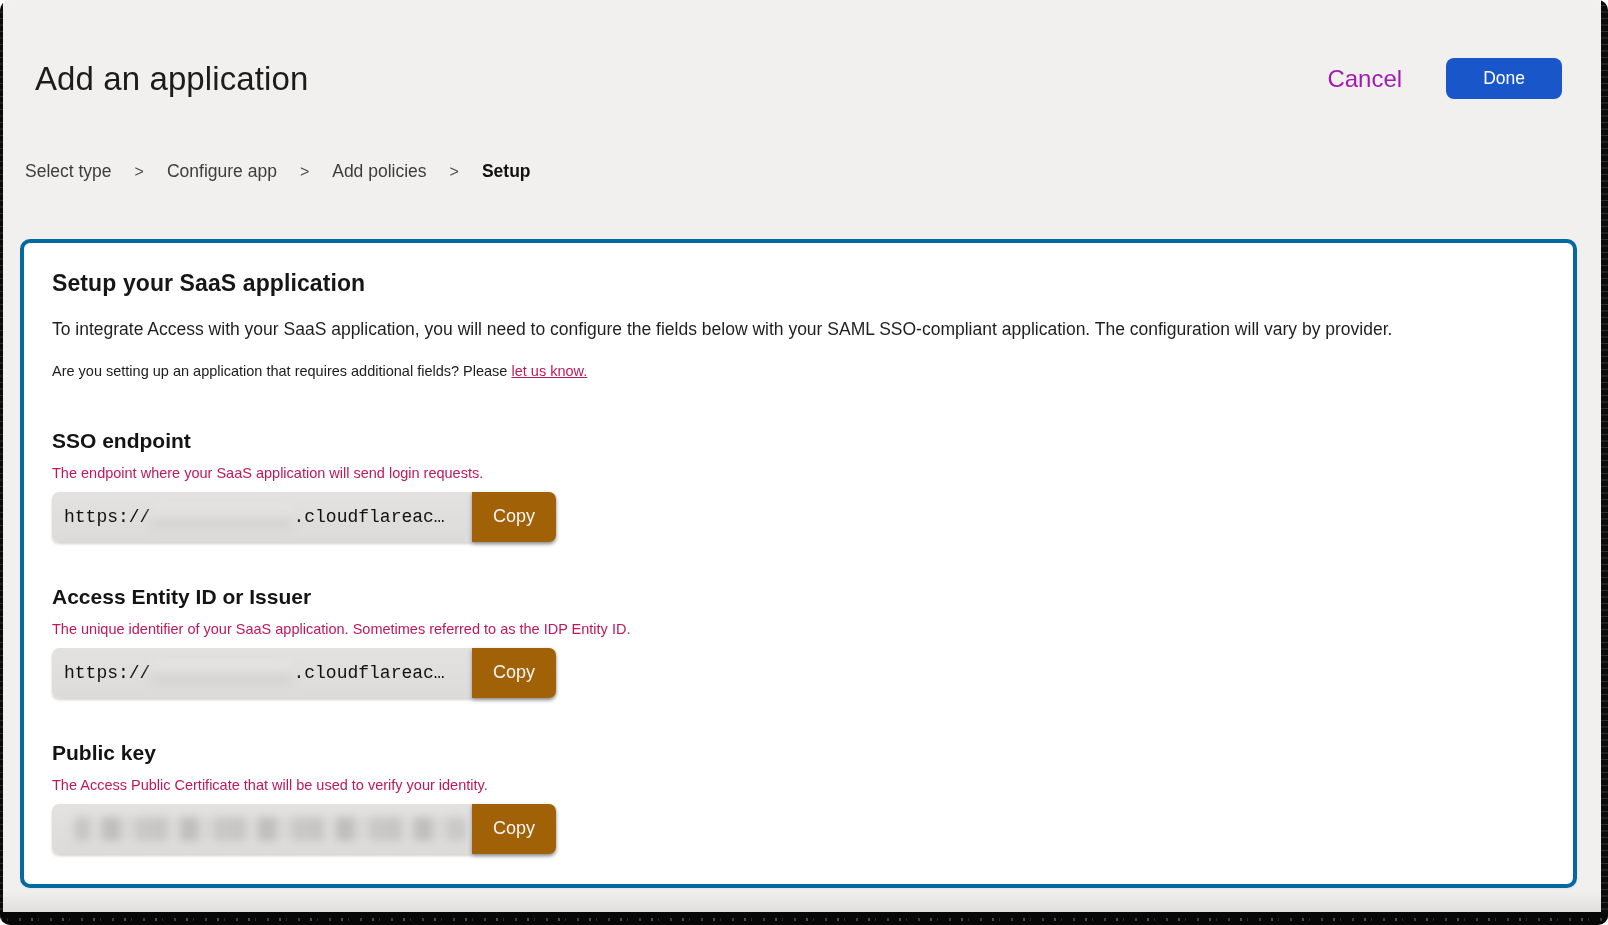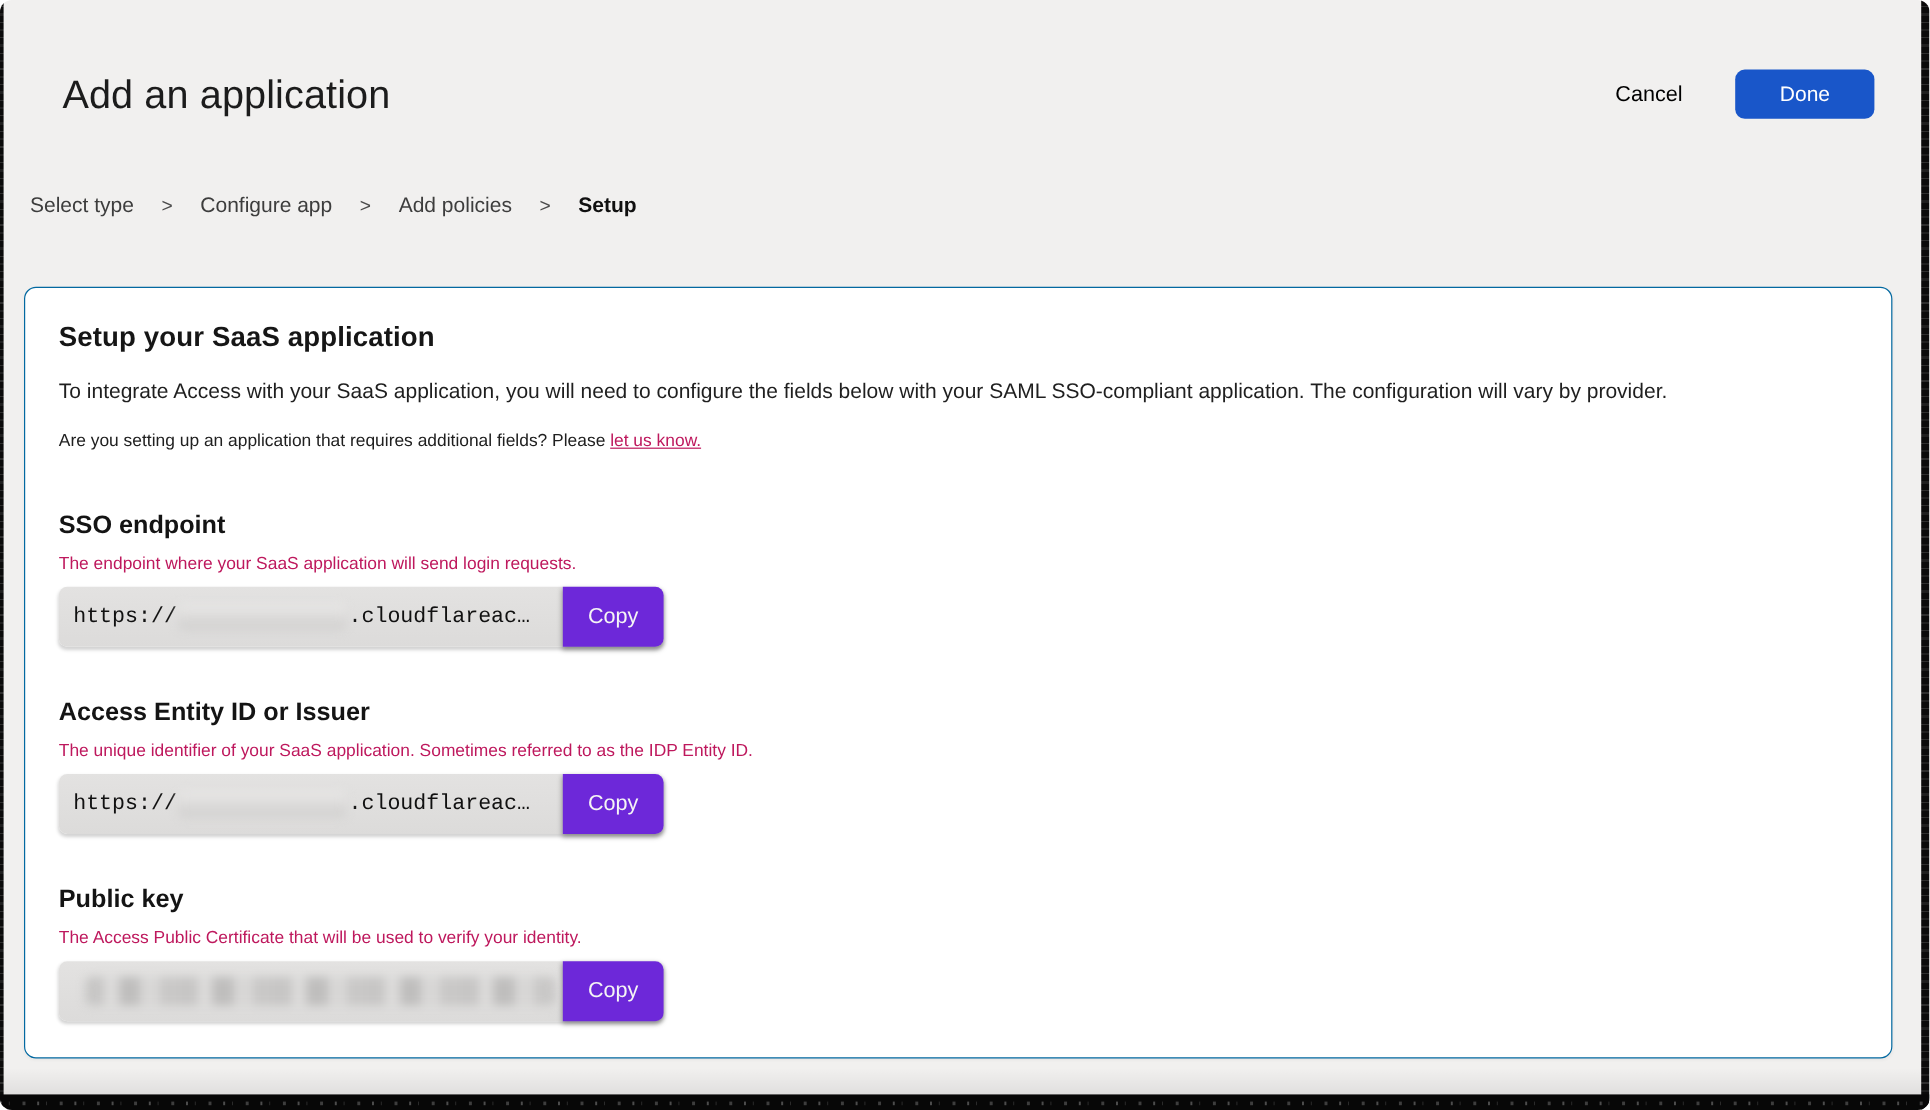--- a/index.html
+++ b/index.html
@@ -32,31 +32,30 @@
   .bottom-strip {
     position: absolute; left: 0; right: 0; bottom: 0; height: 13px; z-index: 30;
     background:
       repeating-linear-gradient(90deg, rgba(255,255,255,0.28) 0 2px, rgba(255,255,255,0) 2px 7px, rgba(255,255,255,0.14) 7px 8px, rgba(255,255,255,0) 8px 19px, rgba(255,255,255,0.22) 19px 21px, rgba(255,255,255,0) 21px 31px) 0 6px / 31px 3px repeat-x,
       #070707;
   }
 
   
   .header {
     display: flex; align-items: center; justify-content: space-between;
-    padding: 58px 46px 0 13px;
-    margin-left: 39px;
+    padding: 58px 46px 0 35px;
   }
   .page-title {
     margin: 0;
     font-size: 33px; font-weight: 400; letter-spacing: 0.1px;
     color: #1c1c1c; line-height: 1.2;
   }
   .header-actions { display: flex; align-items: center; gap: 44px; }
   .cancel-link {
-    font-size: 18px; color: #000000; text-decoration: none; cursor: pointer;
+    font-size: 24px; color: #a21caf; text-decoration: none; cursor: pointer;
   }
   .done-btn {
     font-family: inherit;
     font-size: 17.5px; color: #ffffff;
     background: #1956c9; border: none; border-radius: 8px;
     padding: 10px 37px; cursor: pointer;
   }
 
   
   .breadcrumb {
@@ -65,21 +64,21 @@
     font-size: 17.5px; color: #3d3d3d;
   }
   .crumb { cursor: pointer; }
   .crumb-sep { color: #4b4b4b; font-size: 16px; }
   .crumb.active { font-weight: 700; color: #101010; cursor: default; }
 
   
   .card {
     margin: 57px 31px 0 20px;
     background: #ffffff;
-    border: 1px solid #0369a1;
+    border: 4px solid #0369a1;
     border-radius: 10px;
     box-shadow: 0 1px 3px rgba(0,0,0,0.05);
     padding: 27px 28px 30px 28px;
   }
   .card-title {
     margin: 0 0 21px 0;
     font-size: 23px; font-weight: 700; color: #161616; letter-spacing: 0.1px;
   }
   .card-intro {
     margin: 0 0 21px 0;
@@ -127,21 +126,21 @@
   }
   .redacted.wide {
     width: 392px; height: 24px; margin-left: 10px;
     background:
       repeating-linear-gradient(90deg, #c7c6c5 0 16px, #dcdbda 16px 28px, #bfbebd 28px 46px, #d8d7d6 46px 62px, #c9c8c7 62px 78px),
       #d4d3d2;
   }
   .copy-btn {
     font-family: inherit;
     width: 84px; flex: none;
-    background: #6d28d9; color: #f5f5f5;
+    background: #a16207; color: #f5f5f5;
     font-size: 18px;
     border: none; border-radius: 0 7px 7px 0;
     cursor: pointer;
     box-shadow: 0 2px 4px rgba(0,0,0,0.35);
   }
 </style>
 </head>
 <body>
 
 <div class="window">

